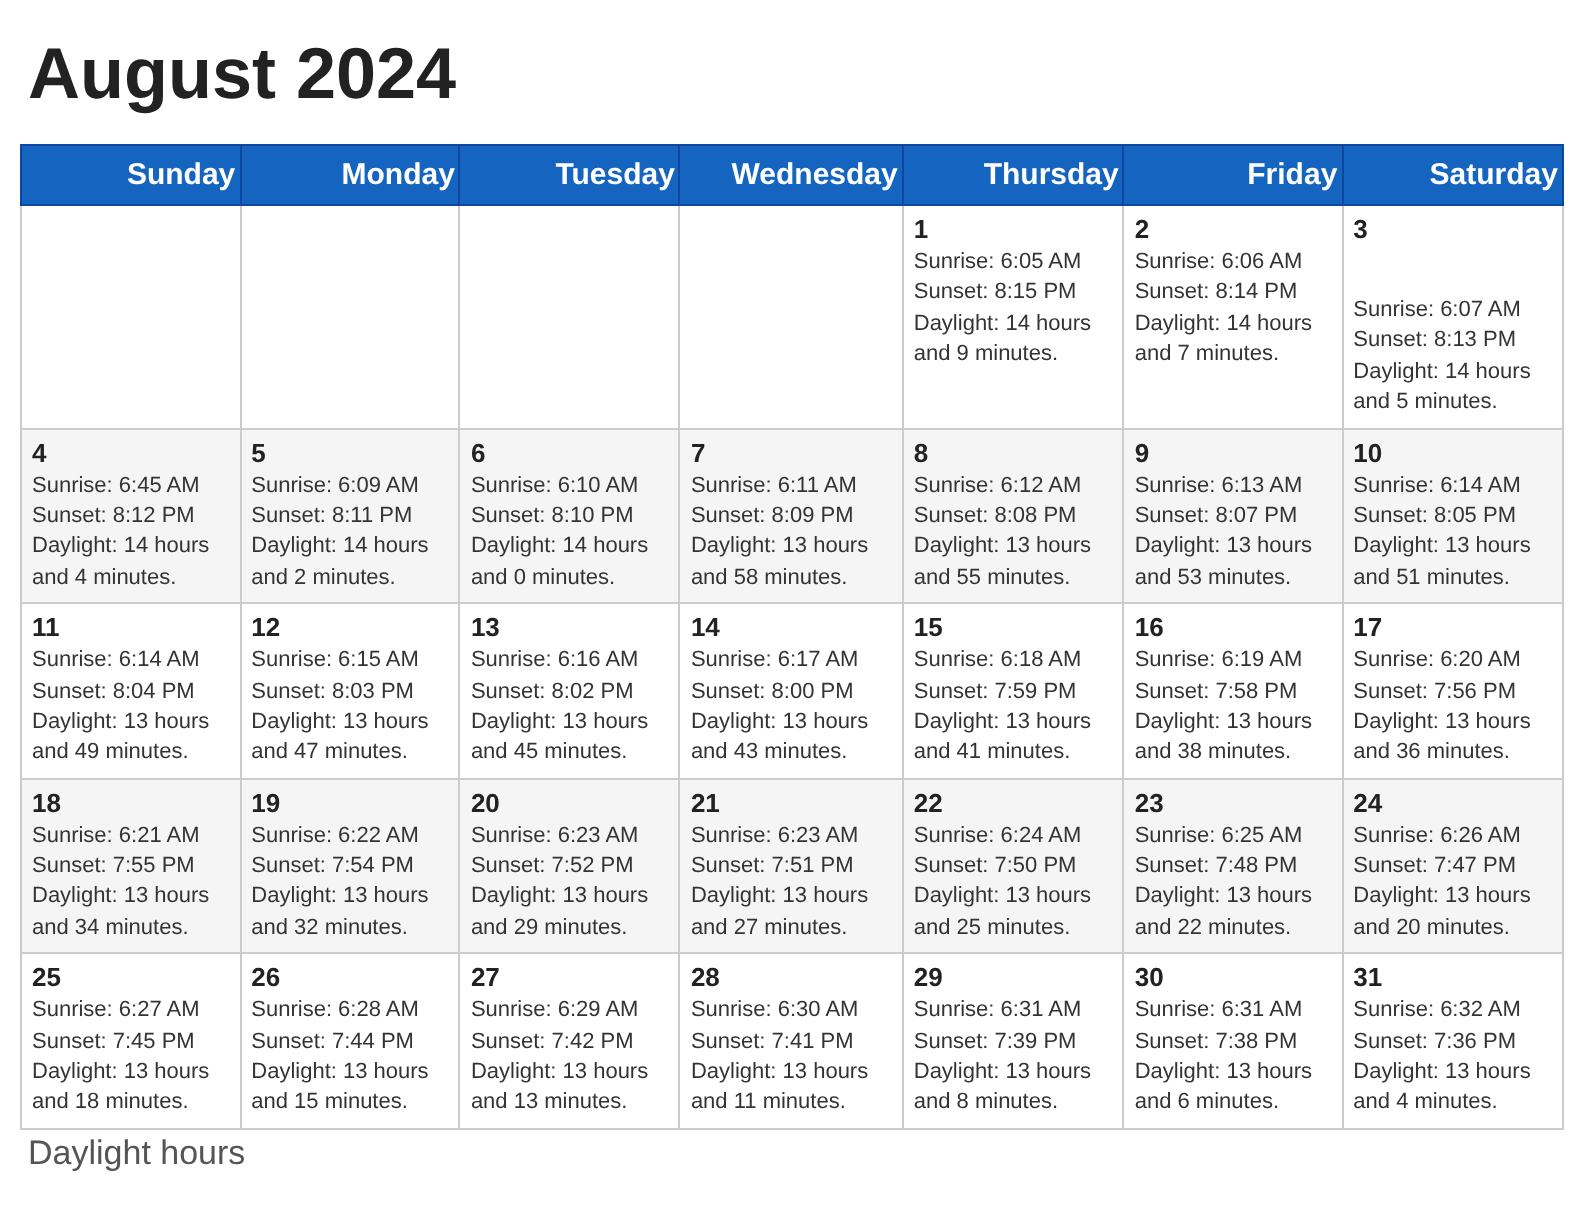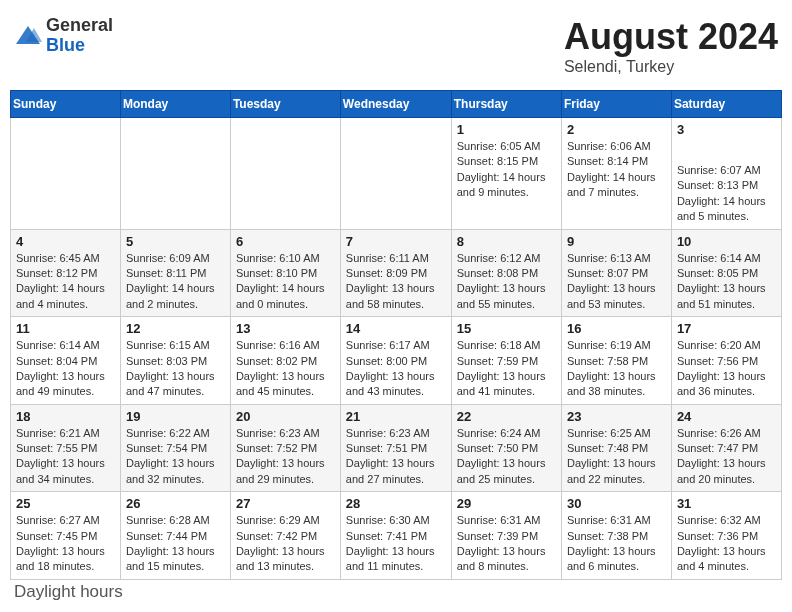--- a/index.html
+++ b/index.html
@@ -53,23 +53,23 @@
       color: #444;
     }
     .calendar {
       width: 100%;
       border-collapse: collapse;
       font-size: 11px;
     }
     .calendar th {
       background: #1565c0;
       color: #fff;
-      text-align: left;
+      text-align: right;
       padding: 6px 2px;
-      font-size: 12px;
+      font-size: 15px;
       font-weight: bold;
       border: 1px solid #0d47a1;
     }
     .calendar td {
       border: 1px solid #ccc;
       vertical-align: top;
       padding: 4px 5px;
       width: 113px;
       min-height: 80px;
     }
@@ -97,34 +97,22 @@
       font-size: 17px;
       color: #555;
       text-align: left;
       padding-left: 4px;
     }
   </style>
 </head>
 <body>
 
 <div class="header">
-  <div class="logo">
-    <svg class="logo-icon" viewBox="0 0 28 28">
-      <rect x="0" y="0" width="28" height="28" fill="none"></rect>
-      <polygon points="14,4 26,22 2,22" fill="#1565c0" opacity="0.85"></polygon>
-      <polygon points="20,6 28,20 12,20" fill="#1565c0" opacity="0.5"></polygon>
-    </svg>
-    <div class="logo-text">
-      <span class="logo-general">General</span>
-      <span class="logo-blue">Blue</span>
-    </div>
-  </div>
   <div class="title-block">
     <div class="month-year">August 2024</div>
-    <div class="location">Selendi, Turkey</div>
   </div>
 </div>
 
 <table class="calendar">
   <thead>
     <tr>
     <th>Sunday</th>
         <th>Monday</th>
         <th>Tuesday</th>
         <th>Wednesday</th>

